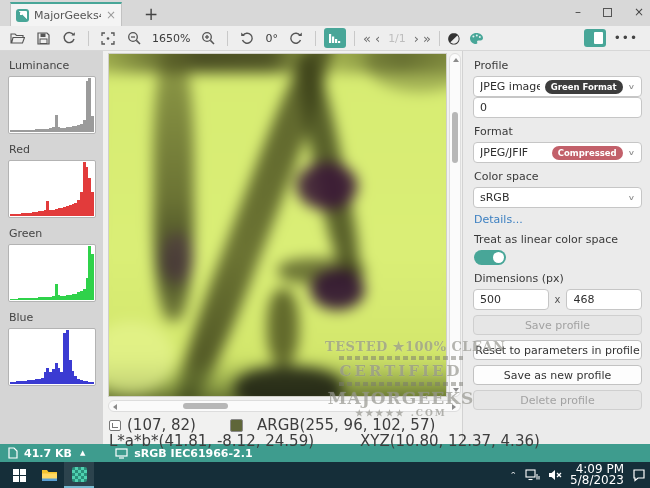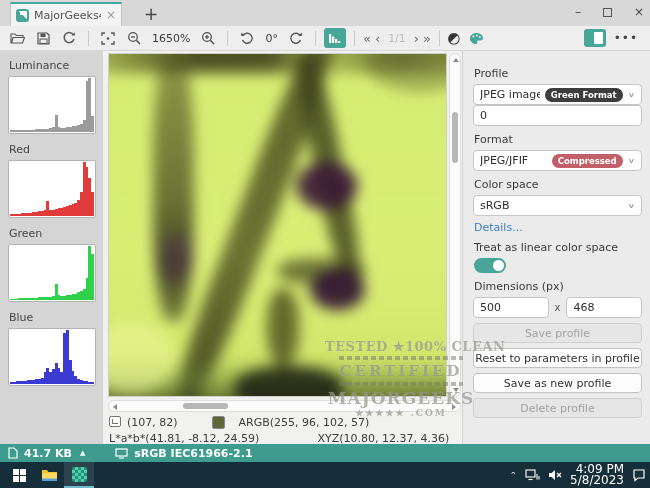--- a/index.html
+++ b/index.html
@@ -67,41 +67,41 @@
   .vthumb { position:absolute; left:2px; width:6px; top:17%; height:15%; background:#b7b7b7; border-radius:3px; }
   .arr { position:absolute; width:0; height:0; }
   .arr-up { left:3px; top:4px; border-left:3px solid transparent; border-right:3px solid transparent; border-bottom:4px solid #8b8b8b; }
   .arr-dn { left:3px; bottom:4px; border-left:3px solid transparent; border-right:3px solid transparent; border-top:4px solid #8b8b8b; }
   .hscroll { position:absolute; left:5px; top:349px; width:353px; height:12px; background:#fbfbfb; border:1px solid #ddd; border-radius:6px; }
   .hthumb { position:absolute; top:2px; height:6px; left:21%; width:13%; background:#b7b7b7; border-radius:3px; }
   .arr-lf { top:3px; left:4px; border-top:3px solid transparent; border-bottom:3px solid transparent; border-right:4px solid #8b8b8b; }
   .arr-rt { top:3px; right:4px; border-top:3px solid transparent; border-bottom:3px solid transparent; border-left:4px solid #8b8b8b; }
 
   
-  .pixrow { position:absolute; left:6px; display:flex; align-items:flex-start; gap:6px; font-size:11px; color:#3d3d3d; white-space:nowrap; }
+  .pixrow { position:absolute; left:6px; display:flex; align-items:center; gap:6px; font-size:15px; color:#3d3d3d; white-space:nowrap; }
   .pixrow1 { top:365px; }
   .pixrow2 { top:381px; }
   .pos-ico { width:12px; height:11px; border:1px solid #777; border-radius:2px; position:relative; background:#fff; }
   .pos-ico::after { content:""; position:absolute; left:2px; top:2px; width:5px; height:4px; border-left:1px solid #777; border-bottom:1px solid #777; }
   .swatch { width:13px; height:13px; border:1px solid #8a8a8a; border-radius:2px; margin-left:28px; }
   .argb-txt { margin-left:8px; }
-  .xyz-txt { margin-left:52px; }
+  .xyz-txt { margin-left:40px; }
 
   
   .watermark { position:absolute; left:222px; top:288px; width:152px; text-align:center; color:rgba(120,120,112,.55); font-family:"DejaVu Serif","Liberation Serif",serif; font-weight:bold; text-shadow:0 0 1px rgba(255,255,255,.4); pointer-events:none; z-index:5; }
   .wm1 { font-size:13px; letter-spacing:.5px; white-space:nowrap; }
   .wm-bar { height:4px; margin:2px 14px; background:repeating-linear-gradient(90deg,rgba(120,120,112,.5) 0 5px,transparent 5px 8px); }
   .wm2 { font-size:15px; letter-spacing:3px; }
   .wm3 { font-size:17px; letter-spacing:1px; }
   .wm4 { font-size:9px; letter-spacing:2px; }
 
   
   .sidepanel { width:188px; flex:0 0 188px; background:#ebebeb; border-left:1px solid #d2d2d2; padding:8px 8px 0 10px; }
   .sp-label { color:#3a3a3a; font-size:11px; margin:7px 0 4px 1px; }
-  .sp-label:first-child { margin-top:8px; }
+  .sp-label:first-child { margin-top:0; }
   .field { height:21px; background:#fff; border:1px solid #c6c6c6; border-radius:4px; display:flex; align-items:center; padding:0 6px; gap:5px; }
   .field .val { font-size:11px; color:#2e2e2e; flex:1; white-space:nowrap; overflow:hidden; }
   .badge { font-size:8.5px; font-weight:bold; color:#fff; padding:2px 6px; border-radius:8px; white-space:nowrap; }
   .badge-dark { background:#3d3d3d; }
   .badge-red { background:#c2606a; }
   .chev { color:#8a8a8a; font-size:10px; transform:scaleY(.7); }
   .link { color:#3b7fc1; font-size:11px; margin:5px 0 2px 1px; }
   .toggle { width:32px; height:15px; background:#48a698; border-radius:8px; position:relative; margin:4px 0 2px 1px; }
   .toggle::after { content:""; position:absolute; right:2px; top:2px; width:11px; height:11px; background:#fff; border-radius:50%; }
   .dims { display:flex; align-items:center; gap:6px; }

